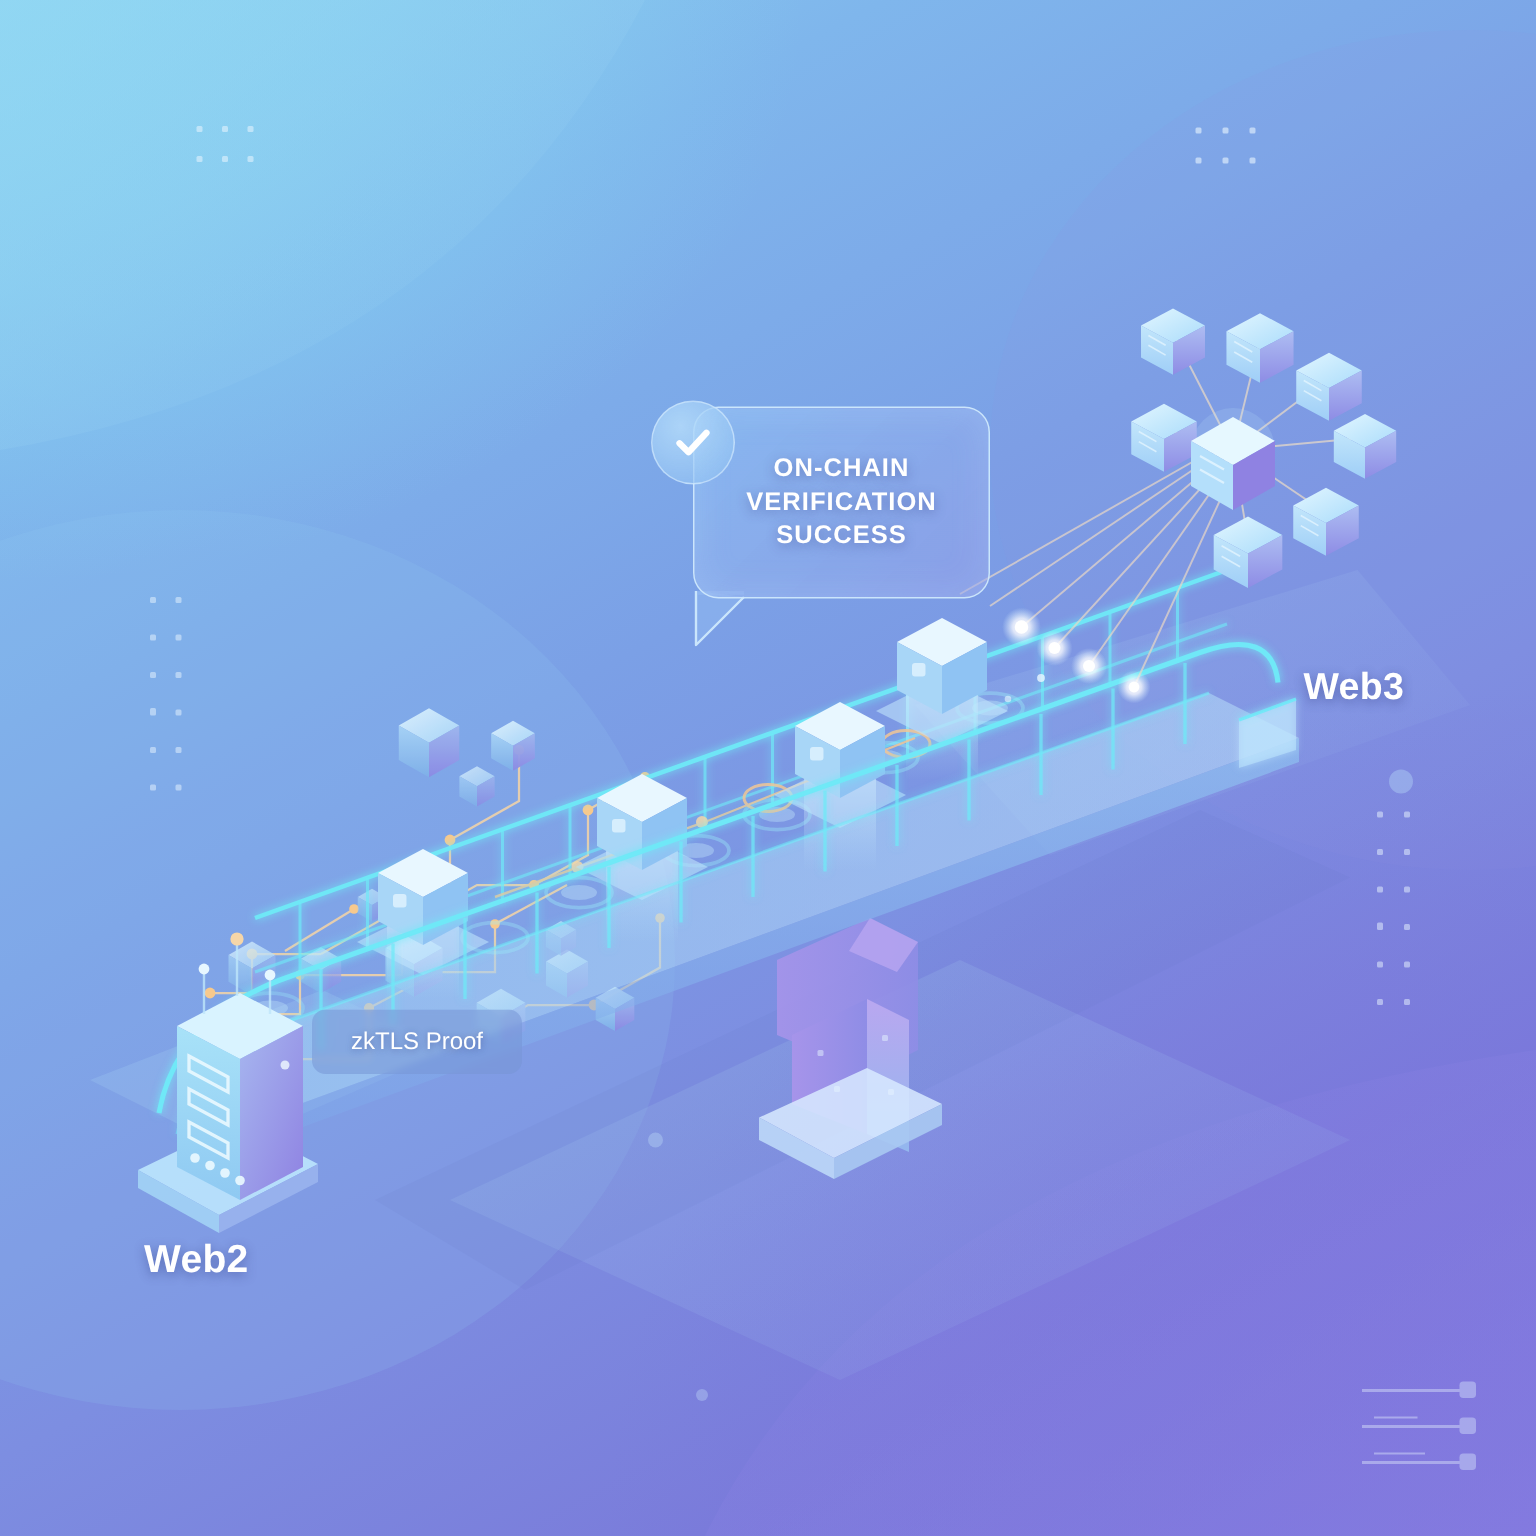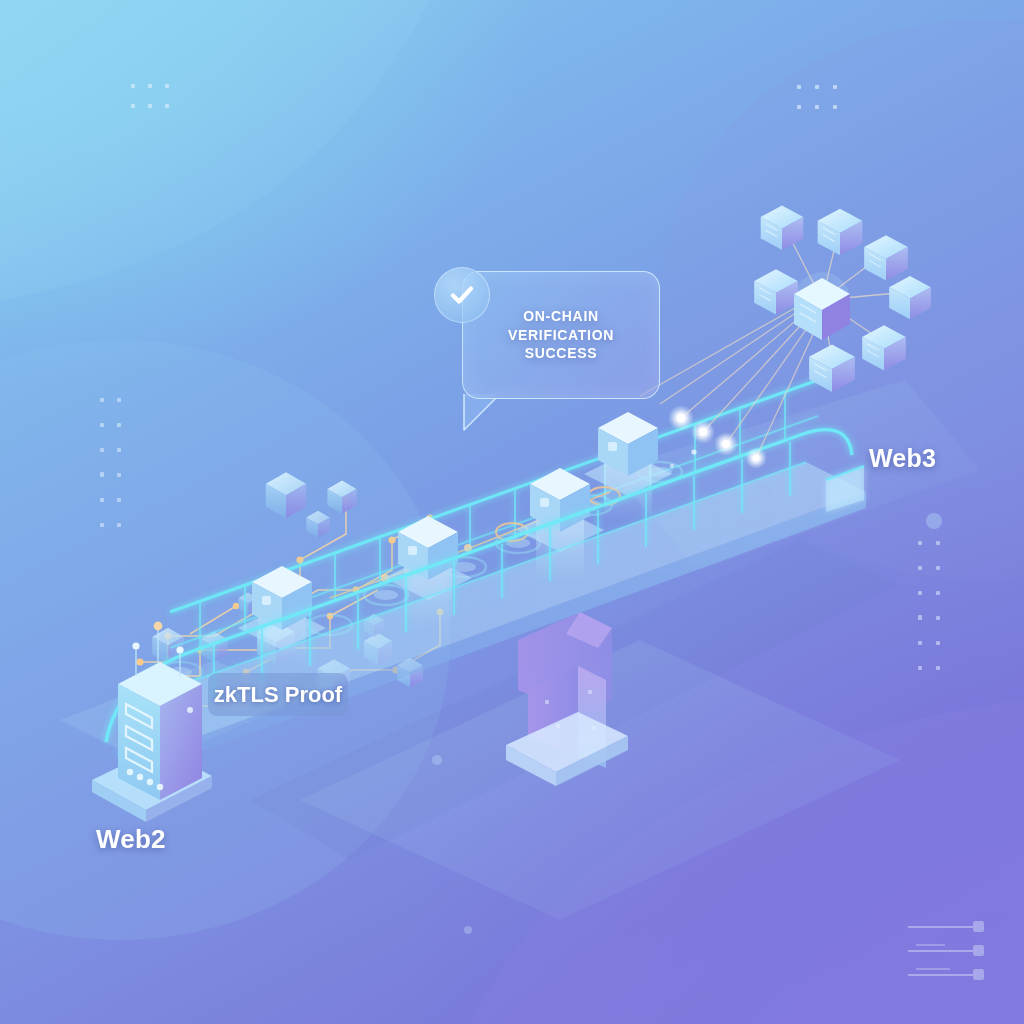--- a/index.html
+++ b/index.html
@@ -19,33 +19,33 @@
        text-shadow:0 2px 7px rgba(40,50,120,.42);}
   #web2-label{left:96px;top:824px;font-size:26px;}
   #web3-label{left:869px;top:444px;font-size:25px;}
 
   #zktls-chip{
     position:absolute;left:208px;top:673px;width:140px;height:43px;
     border-radius:9px;background:rgba(118,150,214,.55);
     backdrop-filter:blur(2px);
     display:flex;align-items:center;justify-content:center;
   }
-  #zktls-chip span{color:#fff;font-size:22px;font-weight:bold;
+  #zktls-chip span{color:#fff;font-size:16px;font-weight:normal;
        text-shadow:0 1px 5px rgba(40,50,120,.45);}
 
   
   #bubble{
     position:absolute;left:462px;top:271px;width:196px;height:126px;
     border:1.6px solid rgba(207,233,252,.95);border-radius:17px;
     background:linear-gradient(135deg,rgba(150,200,246,.48) 0%,rgba(152,160,232,.5) 100%);
     box-shadow:0 0 24px rgba(190,225,255,.22) inset;
     display:flex;align-items:center;justify-content:center;
   }
   #bubble-text{
-    color:#fff;font-size:14px;font-weight:bold;line-height:1.33;
+    color:#fff;font-size:17px;font-weight:bold;line-height:1.33;
     letter-spacing:.7px;text-align:center;white-space:pre-line;
     text-shadow:0 2px 8px rgba(45,55,125,.4);
   }
   #bubble-tail{
     position:absolute;left:462px;top:394px;width:40px;height:38px;
   }
   #check-badge{
     position:absolute;left:434px;top:267px;width:54px;height:54px;border-radius:50%;
     background:radial-gradient(circle at 35% 30%,rgba(180,219,250,.85),rgba(136,186,240,.62));
     border:1.5px solid rgba(222,241,255,.55);

